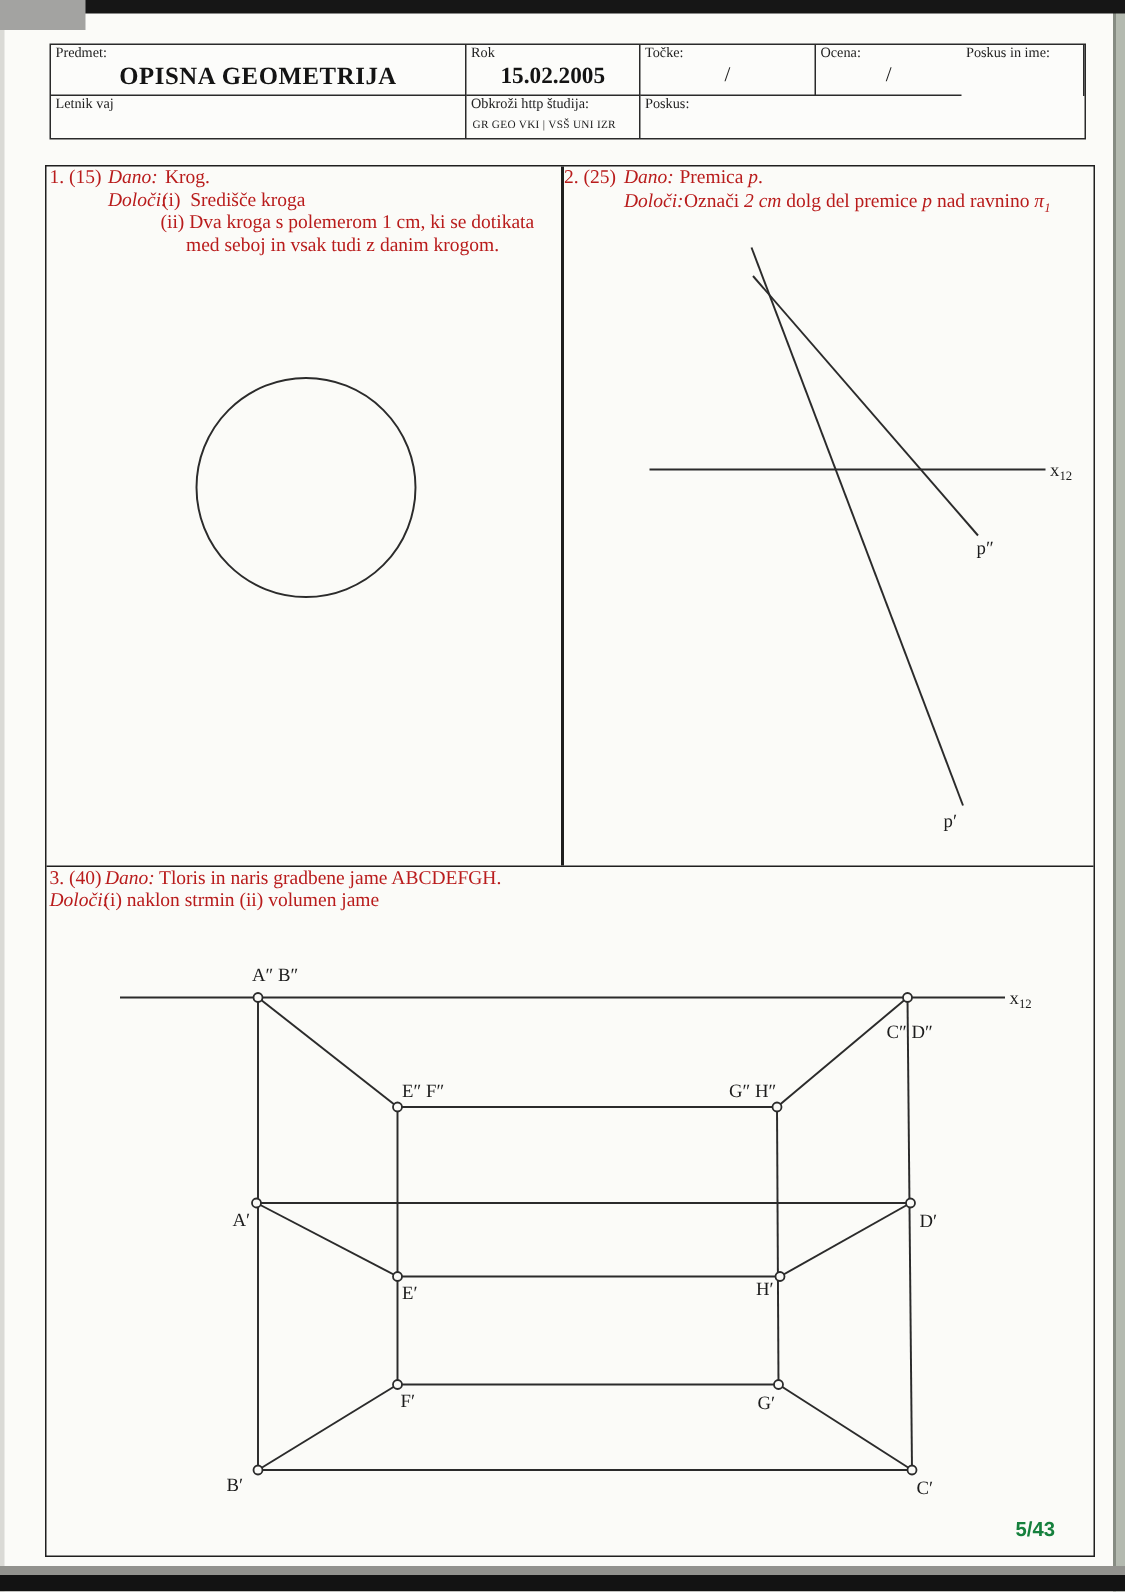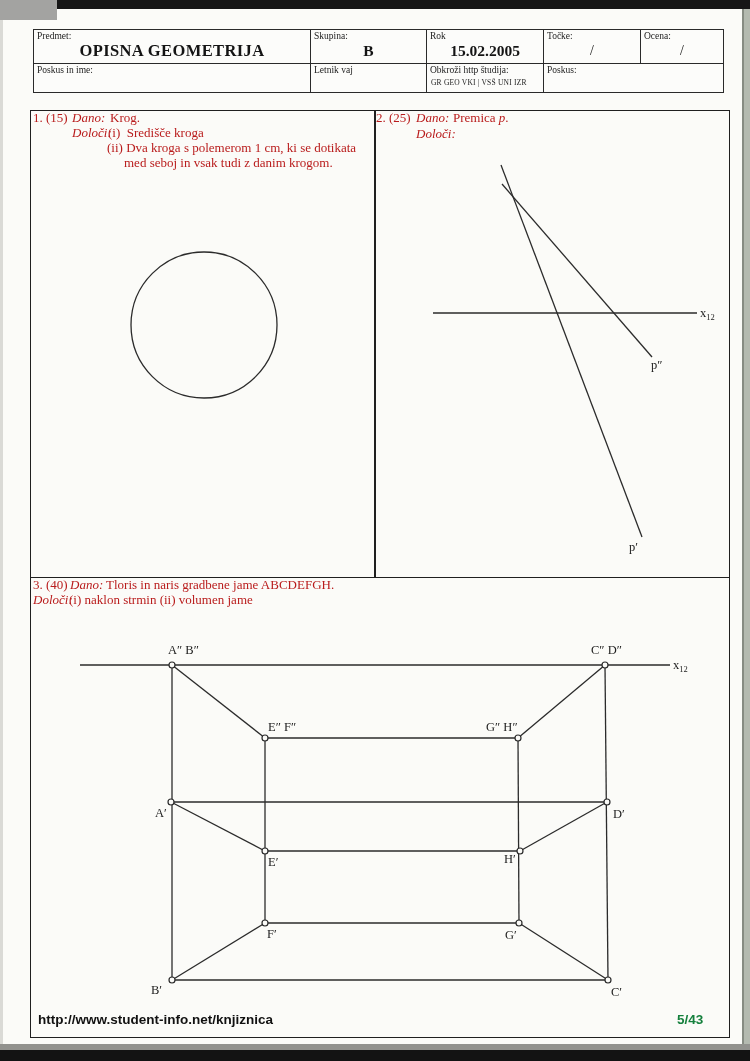--- a/index.html
+++ b/index.html
@@ -47,24 +47,20 @@
 <body>
 
 <div class="page">
 
   <div class="hdr">
     <div class="cell">
       <span class="cl">Predmet:</span>
       <span class="val-title">OPISNA GEOMETRIJA</span>
     </div>
     <div class="cell">
-      <span class="cl">Skupina:</span>
-      <span class="val-big">B</span>
-    </div>
-    <div class="cell">
       <span class="cl">Rok</span>
       <span class="val-big">15.02.2005</span>
     </div>
     <div class="cell">
       <span class="cl">Točke:</span>
       <span class="val-slash">/</span>
     </div>
     <div class="cell last-col">
       <span class="cl">Ocena:</span>
       <span class="val-slash">/</span>
@@ -94,20 +90,21 @@
   <span class="t" style="left:110px; top:111px">Krog.</span>
   <span class="t it" style="left:72px; top:126px">Določi:</span>
   <span class="t" style="left:108px; top:126px">(i)  Središče kroga</span>
   <span class="t" style="left:107px; top:141px">(ii) Dva kroga s polemerom 1 cm, ki se dotikata</span>
   <span class="t" style="left:124px; top:156px">med seboj in vsak tudi z danim krogom.</span>
 
   <span class="t" style="left:376px; top:111px">2. (25)</span>
   <span class="t it" style="left:416px; top:111px">Dano:</span>
   <span class="t" style="left:453px; top:111px"><span>Premica </span><span class="it">p</span><span>.</span></span>
   <span class="t it" style="left:416px; top:127px">Določi:</span>
+  <span class="t" style="left:456px; top:127px"><span>Označi </span><span class="it">2 cm</span><span> dolg del premice </span><span class="it">p</span><span> nad ravnino </span><span class="it">π</span><span class="it sb">1</span></span>
 
   <span class="t" style="left:33px; top:578px">3. (40)</span>
   <span class="t it" style="left:70px; top:578px">Dano:</span>
   <span class="t" style="left:106px; top:578px">Tloris in naris gradbene jame ABCDEFGH.</span>
   <span class="t it" style="left:33px; top:593px">Določi:</span>
   <span class="t" style="left:69px; top:593px">(i) naklon strmin (ii) volumen jame</span>
 
   <svg class="svg-overlay" width="750" height="1061" viewBox="0 0 750 1061">
     <g stroke="#2b2b2b" stroke-width="1.3" fill="none">
 
@@ -149,33 +146,32 @@
       <circle cx="608" cy="980" r="3"></circle>
     </g>
   </svg>
 
   <span class="lbl" style="left:700px; top:306px"><span>x</span><span class="sb">12</span></span>
   <span class="lbl" style="left:651px; top:358px">p″</span>
   <span class="lbl" style="left:629px; top:540px">p′</span>
 
   <span class="lbl" style="left:673px; top:658px"><span>x</span><span class="sb">12</span></span>
   <span class="lbl" style="left:168px; top:643px">A″ B″</span>
-  <span class="lbl" style="left:591px; top:643px">C″ D″</span>
+  <span class="lbl" style="left:591px; top:681px">C″ D″</span>
   <span class="lbl" style="left:268px; top:720px">E″ F″</span>
   <span class="lbl" style="left:486px; top:720px">G″ H″</span>
   <span class="lbl" style="left:155px; top:806px">A′</span>
   <span class="lbl" style="left:613px; top:807px">D′</span>
   <span class="lbl" style="left:268px; top:855px">E′</span>
   <span class="lbl" style="left:504px; top:852px">H′</span>
   <span class="lbl" style="left:267px; top:927px">F′</span>
   <span class="lbl" style="left:505px; top:928px">G′</span>
   <span class="lbl" style="left:151px; top:983px">B′</span>
   <span class="lbl" style="left:611px; top:985px">C′</span>
 
-  <span class="footer-url">http://www.student-info.net/knjiznica</span>
   <span class="footer-page">5/43</span>
 
   <div class="edge" style="left:742px; top:0; width:8px; height:1061px; background:#b4bab0; border-left:2px solid #878c83;"></div>
   <div class="edge" style="left:0; top:0; width:3px; height:1061px; background:#dadad6;"></div>
   <div class="edge" style="left:0; top:0; width:750px; height:9px; background:#161616;"></div>
   <div class="edge" style="left:0; top:0; width:57px; height:20px; background:#a3a3a1;"></div>
   <div class="edge" style="left:0; top:1044px; width:750px; height:6px; background:#92928e;"></div>
   <div class="edge" style="left:0; top:1050px; width:750px; height:11px; background:#131313;"></div>
 
 </div>

